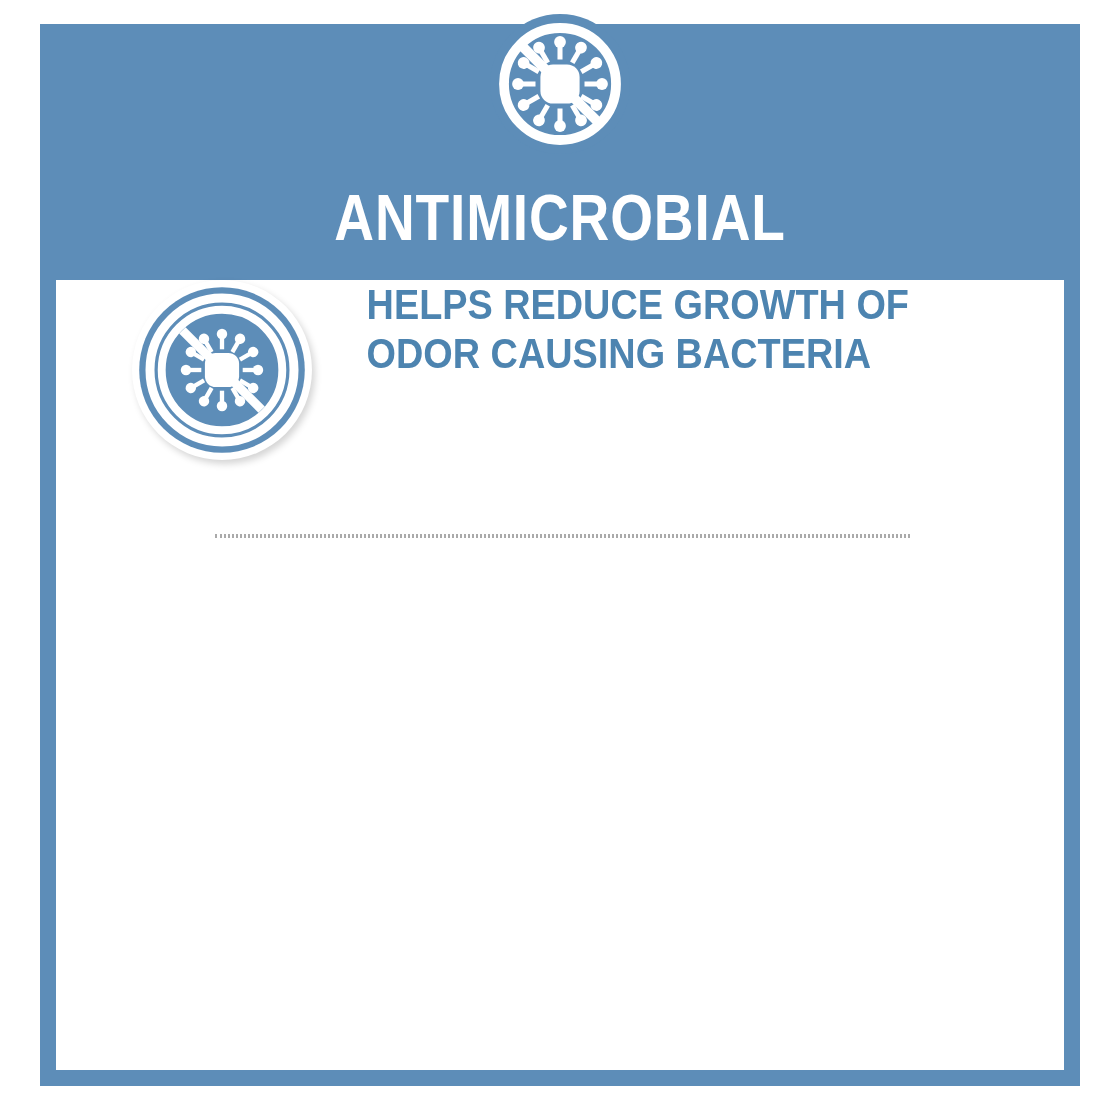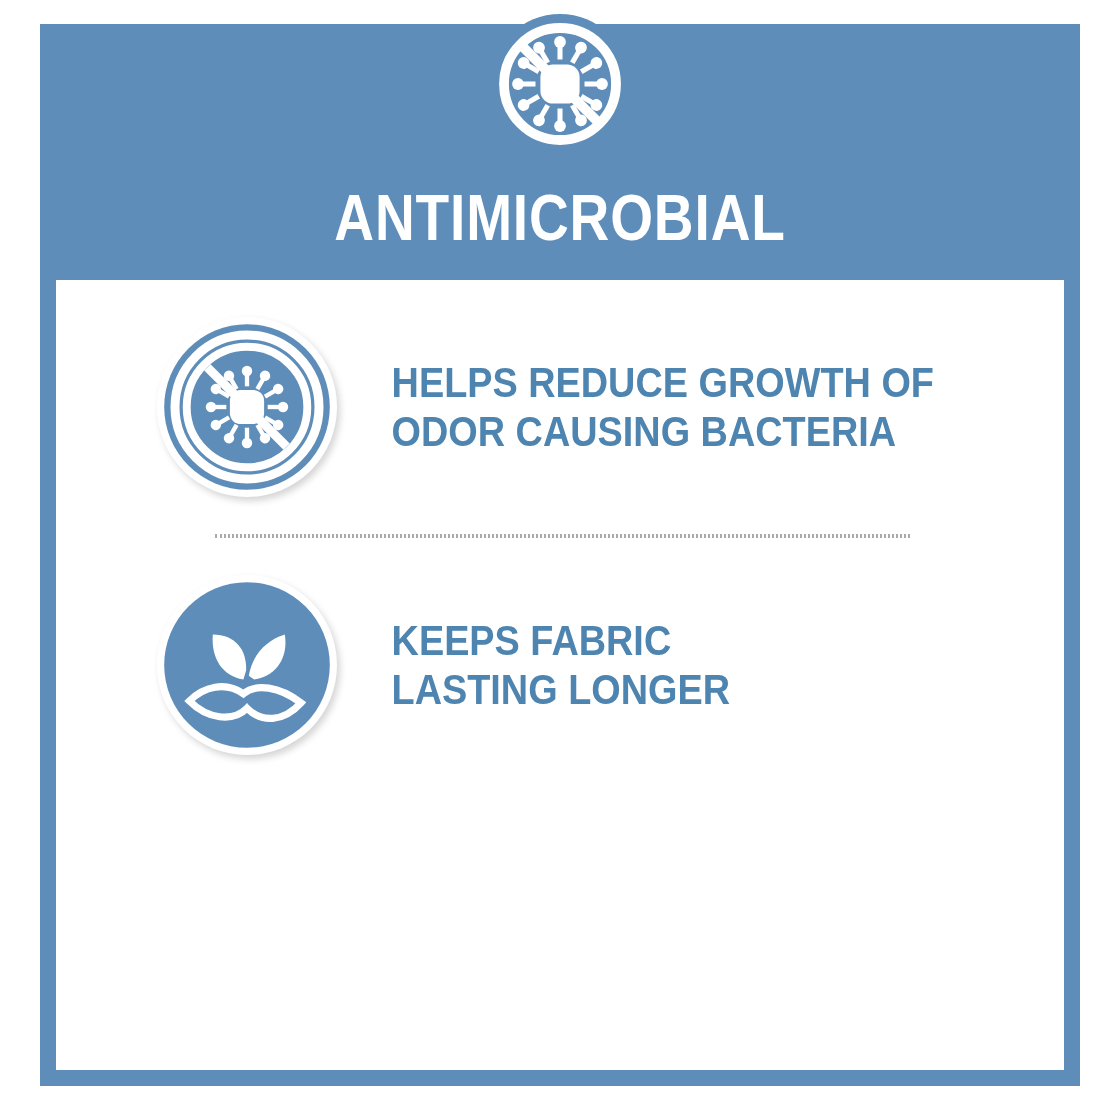--- a/index.html
+++ b/index.html
@@ -71,23 +71,23 @@
   }
 
   .feature-list {
     position:absolute;
     left:0; top:0;
     width:1008px;
   }
 
   .feature-row {
     display:flex;
-    align-items:center;
+    align-items:flex-start;
     height:254px;
-    padding-left:101px;
+    padding-left:76px;
   }
 
   .feature-icon {
     flex:0 0 auto;
     width:180px; height:180px;
     position:relative;
   }
   .feature-icon .disc {
     position:absolute;
     left:0; top:0;
@@ -272,35 +272,17 @@
           <span class="line">HELPS REDUCE GROWTH OF</span>
           <span class="line">ODOR CAUSING BACTERIA</span>
         </div>
       </div>
 
       <div class="divider"></div>
 
 
       <div class="divider"></div>
 
-      <div class="feature-row">
-        <div class="feature-icon">
-          <div class="disc"></div>
-          <svg viewBox="0 0 100 100" xmlns="http://www.w3.org/2000/svg">
-            <circle cx="50" cy="50" r="46" fill="#5d8db8"></circle>
-
-            <path d="M48 58 C36 56 30 46 31 33 C43 33 50 41 49.5 53 Z" fill="#ffffff"></path>
-
-            <path d="M51 56 C53 44 61 36 71 33 C73 45 67 56 54 58 Z" fill="#ffffff"></path>
-
-            <path d="M18 70 C26 62 38 59 48 66 C55 60 68 62 80 71 C70 82 58 82 50 74 C42 82 28 80 18 70 Z" fill="none" stroke="#ffffff" stroke-width="4"></path>
-          </svg>
-        </div>
-        <div class="feature-text">
-          <span class="line">KEEPS FABRIC</span>
-          <span class="line">LASTING LONGER</span>
-        </div>
-      </div>
 
     </div>
   </div>
 
 </div>
 
 </body></html>

